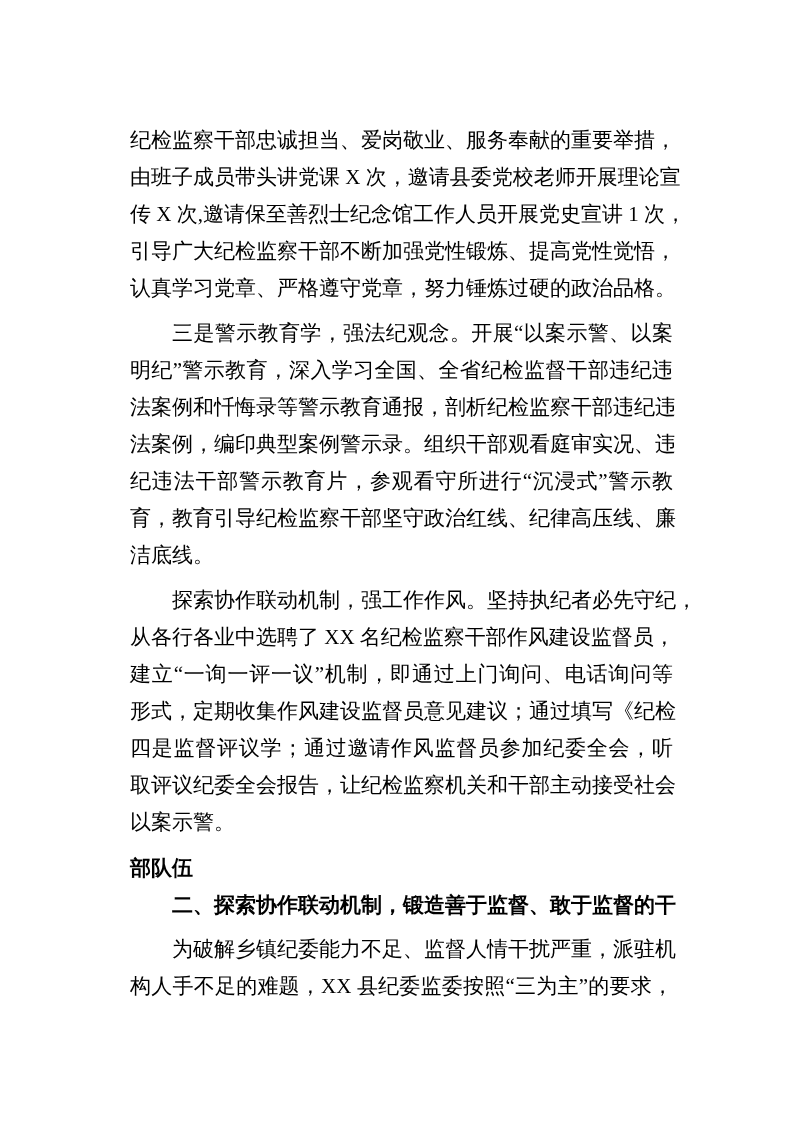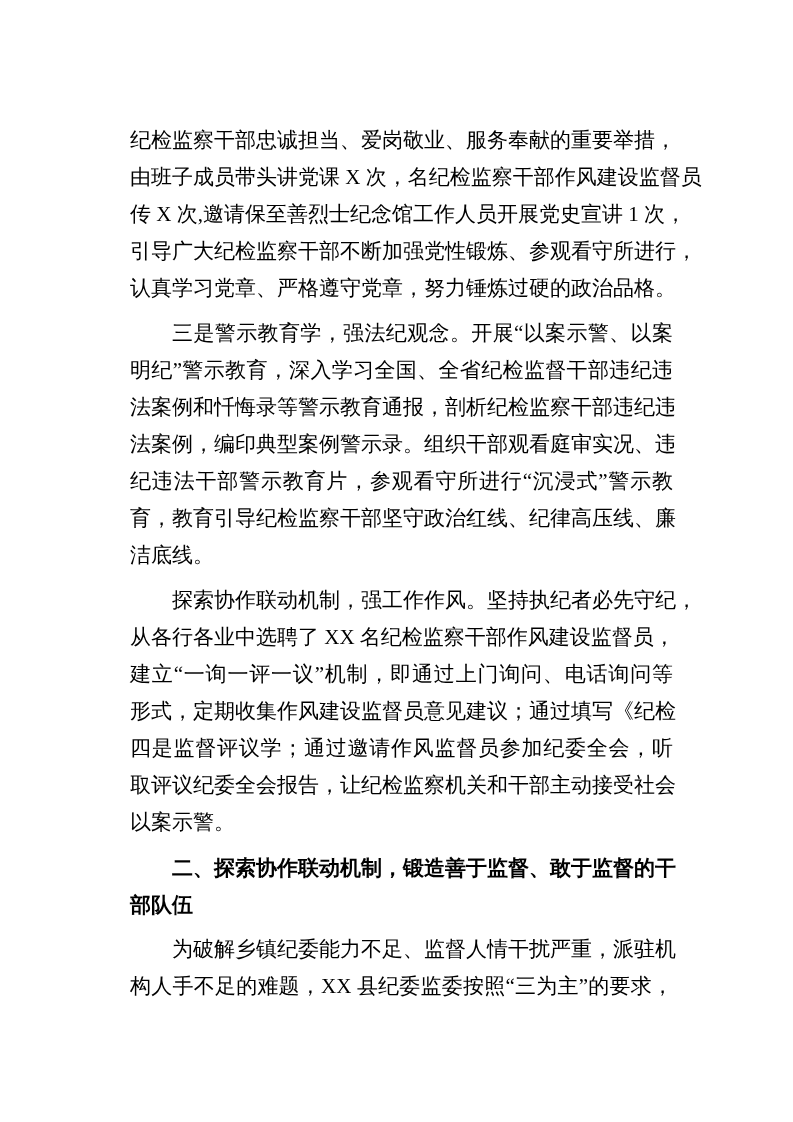--- a/index.html
+++ b/index.html
@@ -39,23 +39,23 @@
     font-weight: 700;
   }
 </style>
 </head>
 <body>
 
 <div class="page">
   <div class="content">
       <div class="block paragraph">
         <div class="line">纪检监察干部忠诚担当、爱岗敬业、服务奉献的重要举措，</div>
-        <div class="line">由班子成员带头讲党课 X 次，名纪检监察干部作风建设监督员</div>
+        <div class="line">由班子成员带头讲党课 X 次，邀请县委党校老师开展理论宣</div>
         <div class="line">传 X 次,邀请保至善烈士纪念馆工作人员开展党史宣讲 1 次，</div>
-        <div class="line">引导广大纪检监察干部不断加强党性锻炼、参观看守所进行，</div>
+        <div class="line">引导广大纪检监察干部不断加强党性锻炼、提高党性觉悟，</div>
         <div class="line">认真学习党章、严格遵守党章，努力锤炼过硬的政治品格。</div>
       </div>
       <div class="block paragraph">
         <div class="line indent">三是警示教育学，强法纪观念。开展“以案示警、以案</div>
         <div class="line">明纪”警示教育，深入学习全国、全省纪检监督干部违纪违</div>
         <div class="line">法案例和忏悔录等警示教育通报，剖析纪检监察干部违纪违</div>
         <div class="line">法案例，编印典型案例警示录。组织干部观看庭审实况、违</div>
         <div class="line">纪违法干部警示教育片，参观看守所进行“沉浸式”警示教</div>
         <div class="line">育，教育引导纪检监察干部坚守政治红线、纪律高压线、廉</div>
         <div class="line nofill">洁底线。</div>
@@ -63,21 +63,21 @@
       <div class="block paragraph">
         <div class="line indent">探索协作联动机制，强工作作风。坚持执纪者必先守纪，</div>
         <div class="line">从各行各业中选聘了 XX 名纪检监察干部作风建设监督员，</div>
         <div class="line">建立“一询一评一议”机制，即通过上门询问、电话询问等</div>
         <div class="line">形式，定期收集作风建设监督员意见建议；通过填写《纪检</div>
         <div class="line">四是监督评议学；通过邀请作风监督员参加纪委全会，听</div>
         <div class="line">取评议纪委全会报告，让纪检监察机关和干部主动接受社会</div>
         <div class="line nofill">以案示警。</div>
       </div>
       <div class="block heading">
+        <div class="line nofill">部队伍</div>
         <div class="line indent">二、探索协作联动机制，锻造善于监督、敢于监督的干</div>
-        <div class="line nofill">部队伍</div>
       </div>
       <div class="block paragraph">
         <div class="line indent">为破解乡镇纪委能力不足、监督人情干扰严重，派驻机</div>
         <div class="line">构人手不足的难题，XX 县纪委监委按照“三为主”的要求，</div>
       </div>
     </div>
 </div>
 
 </body></html>

